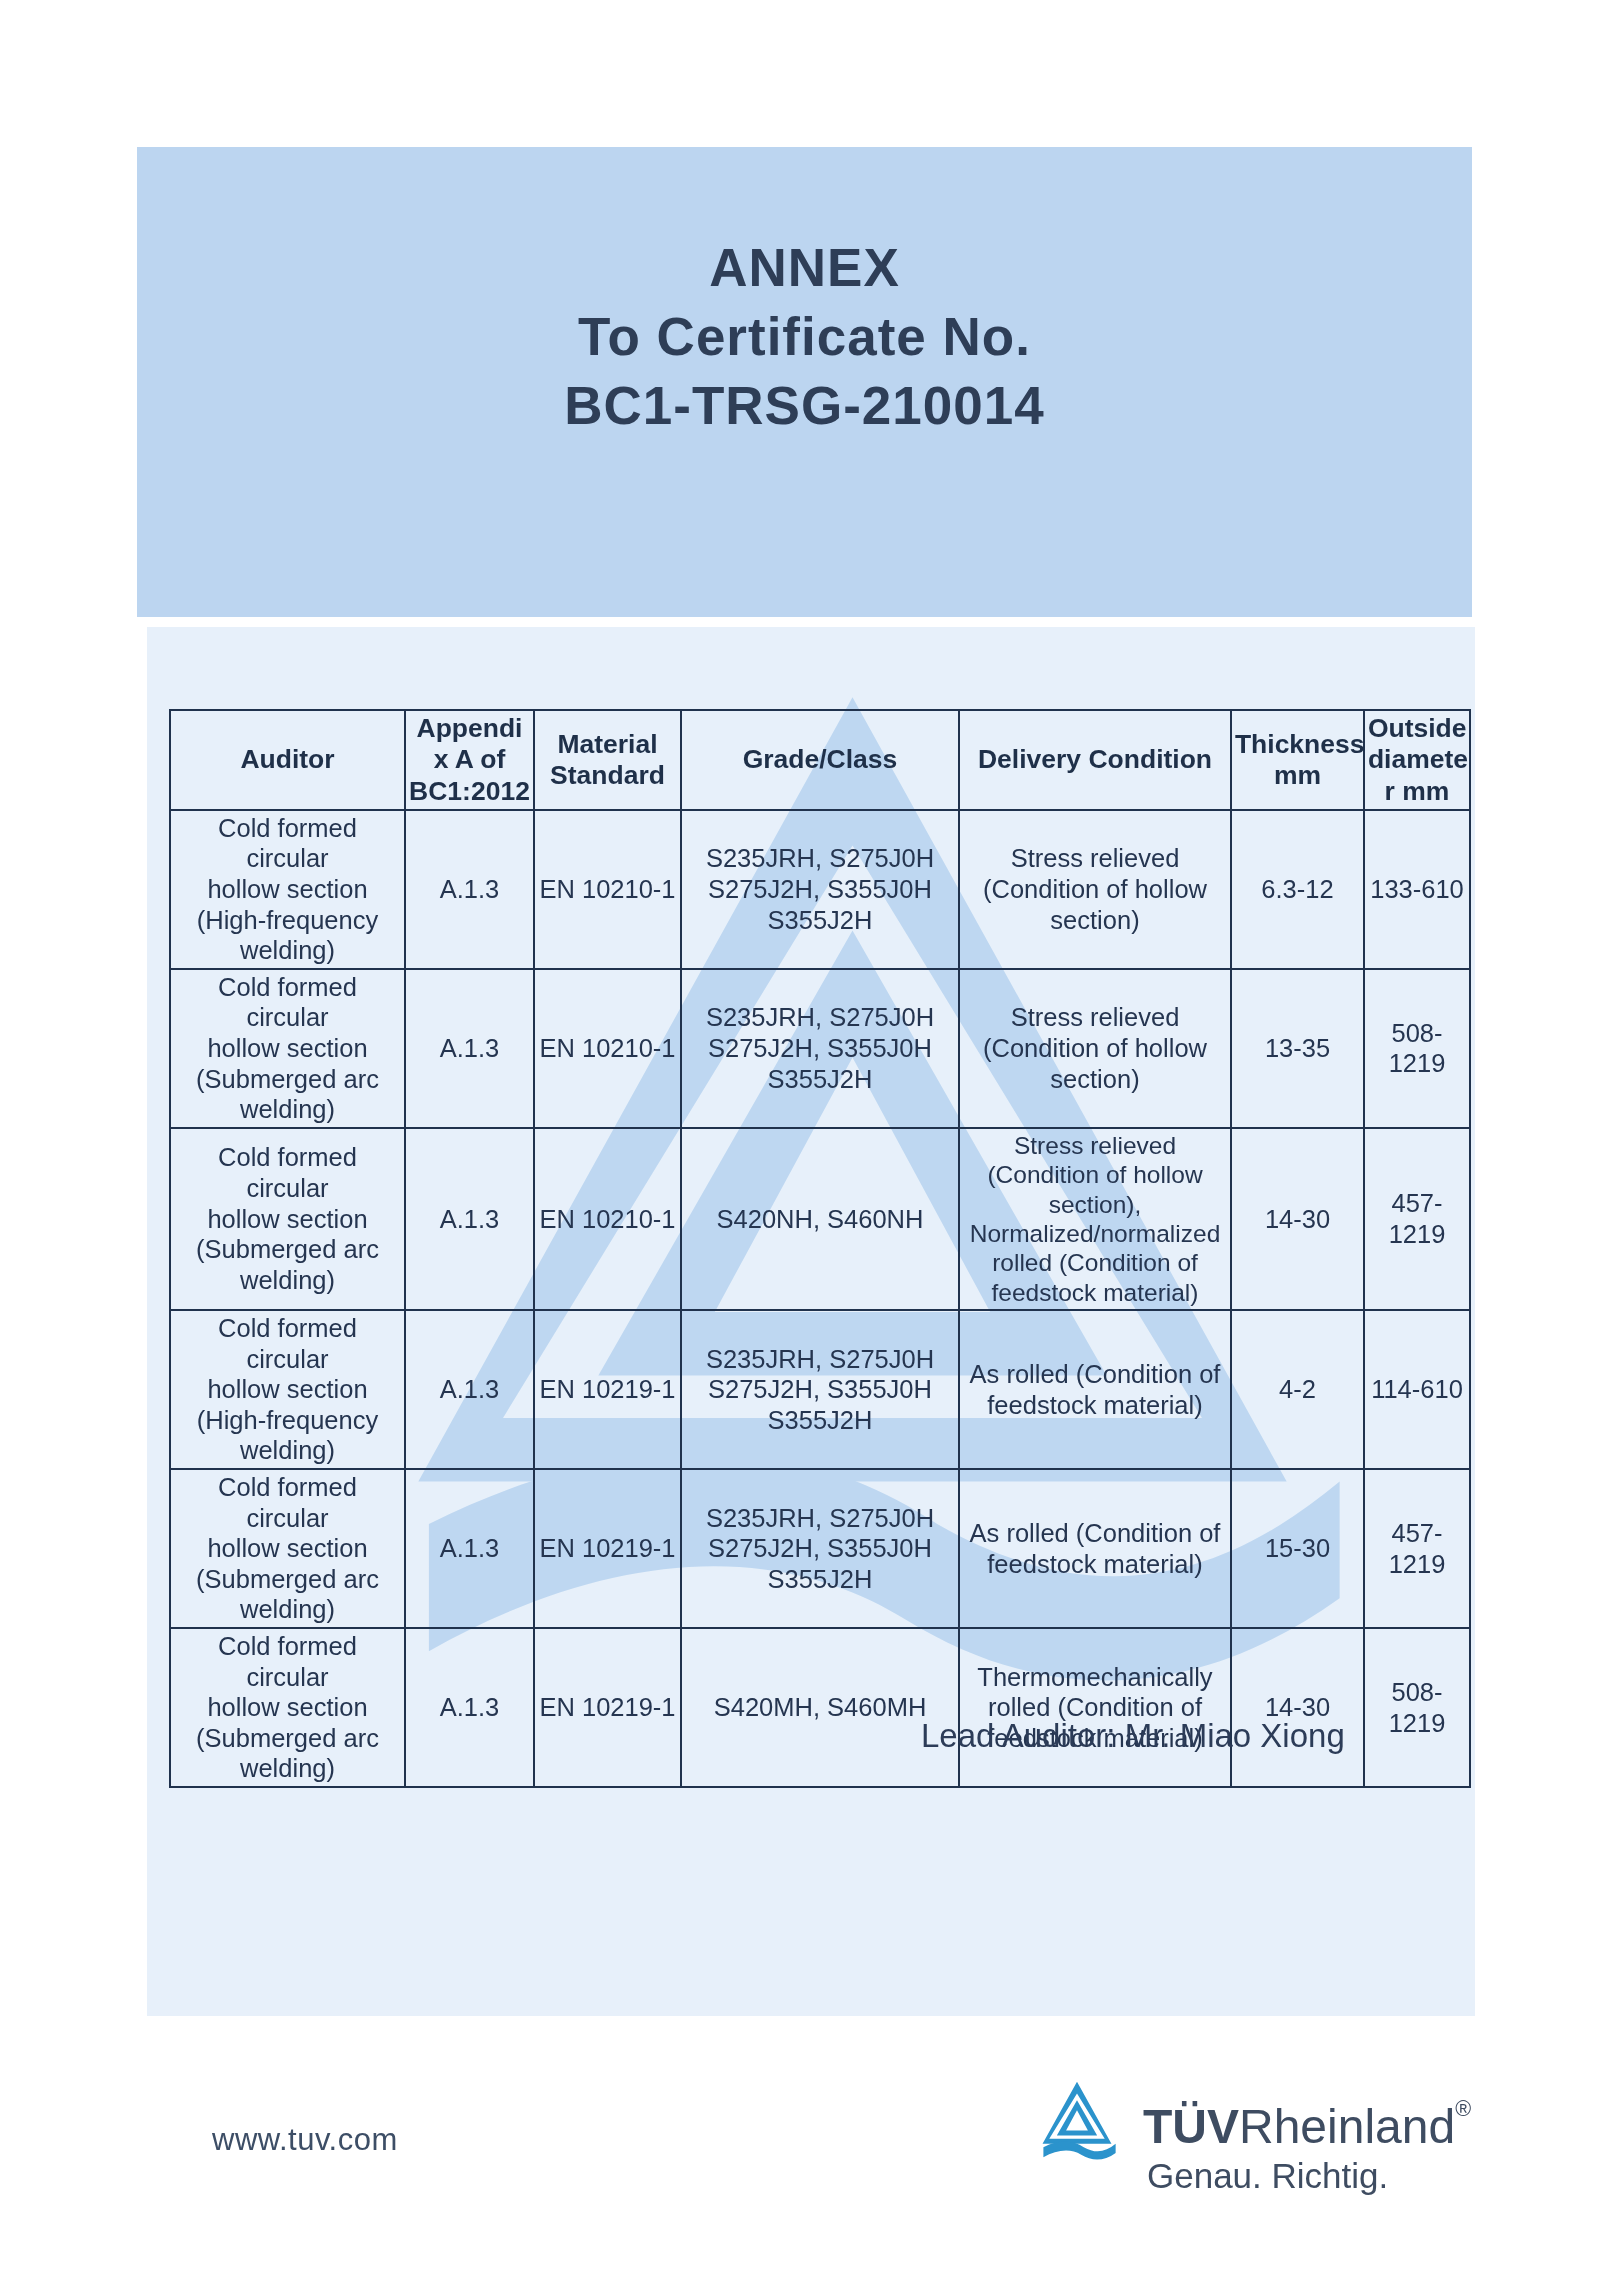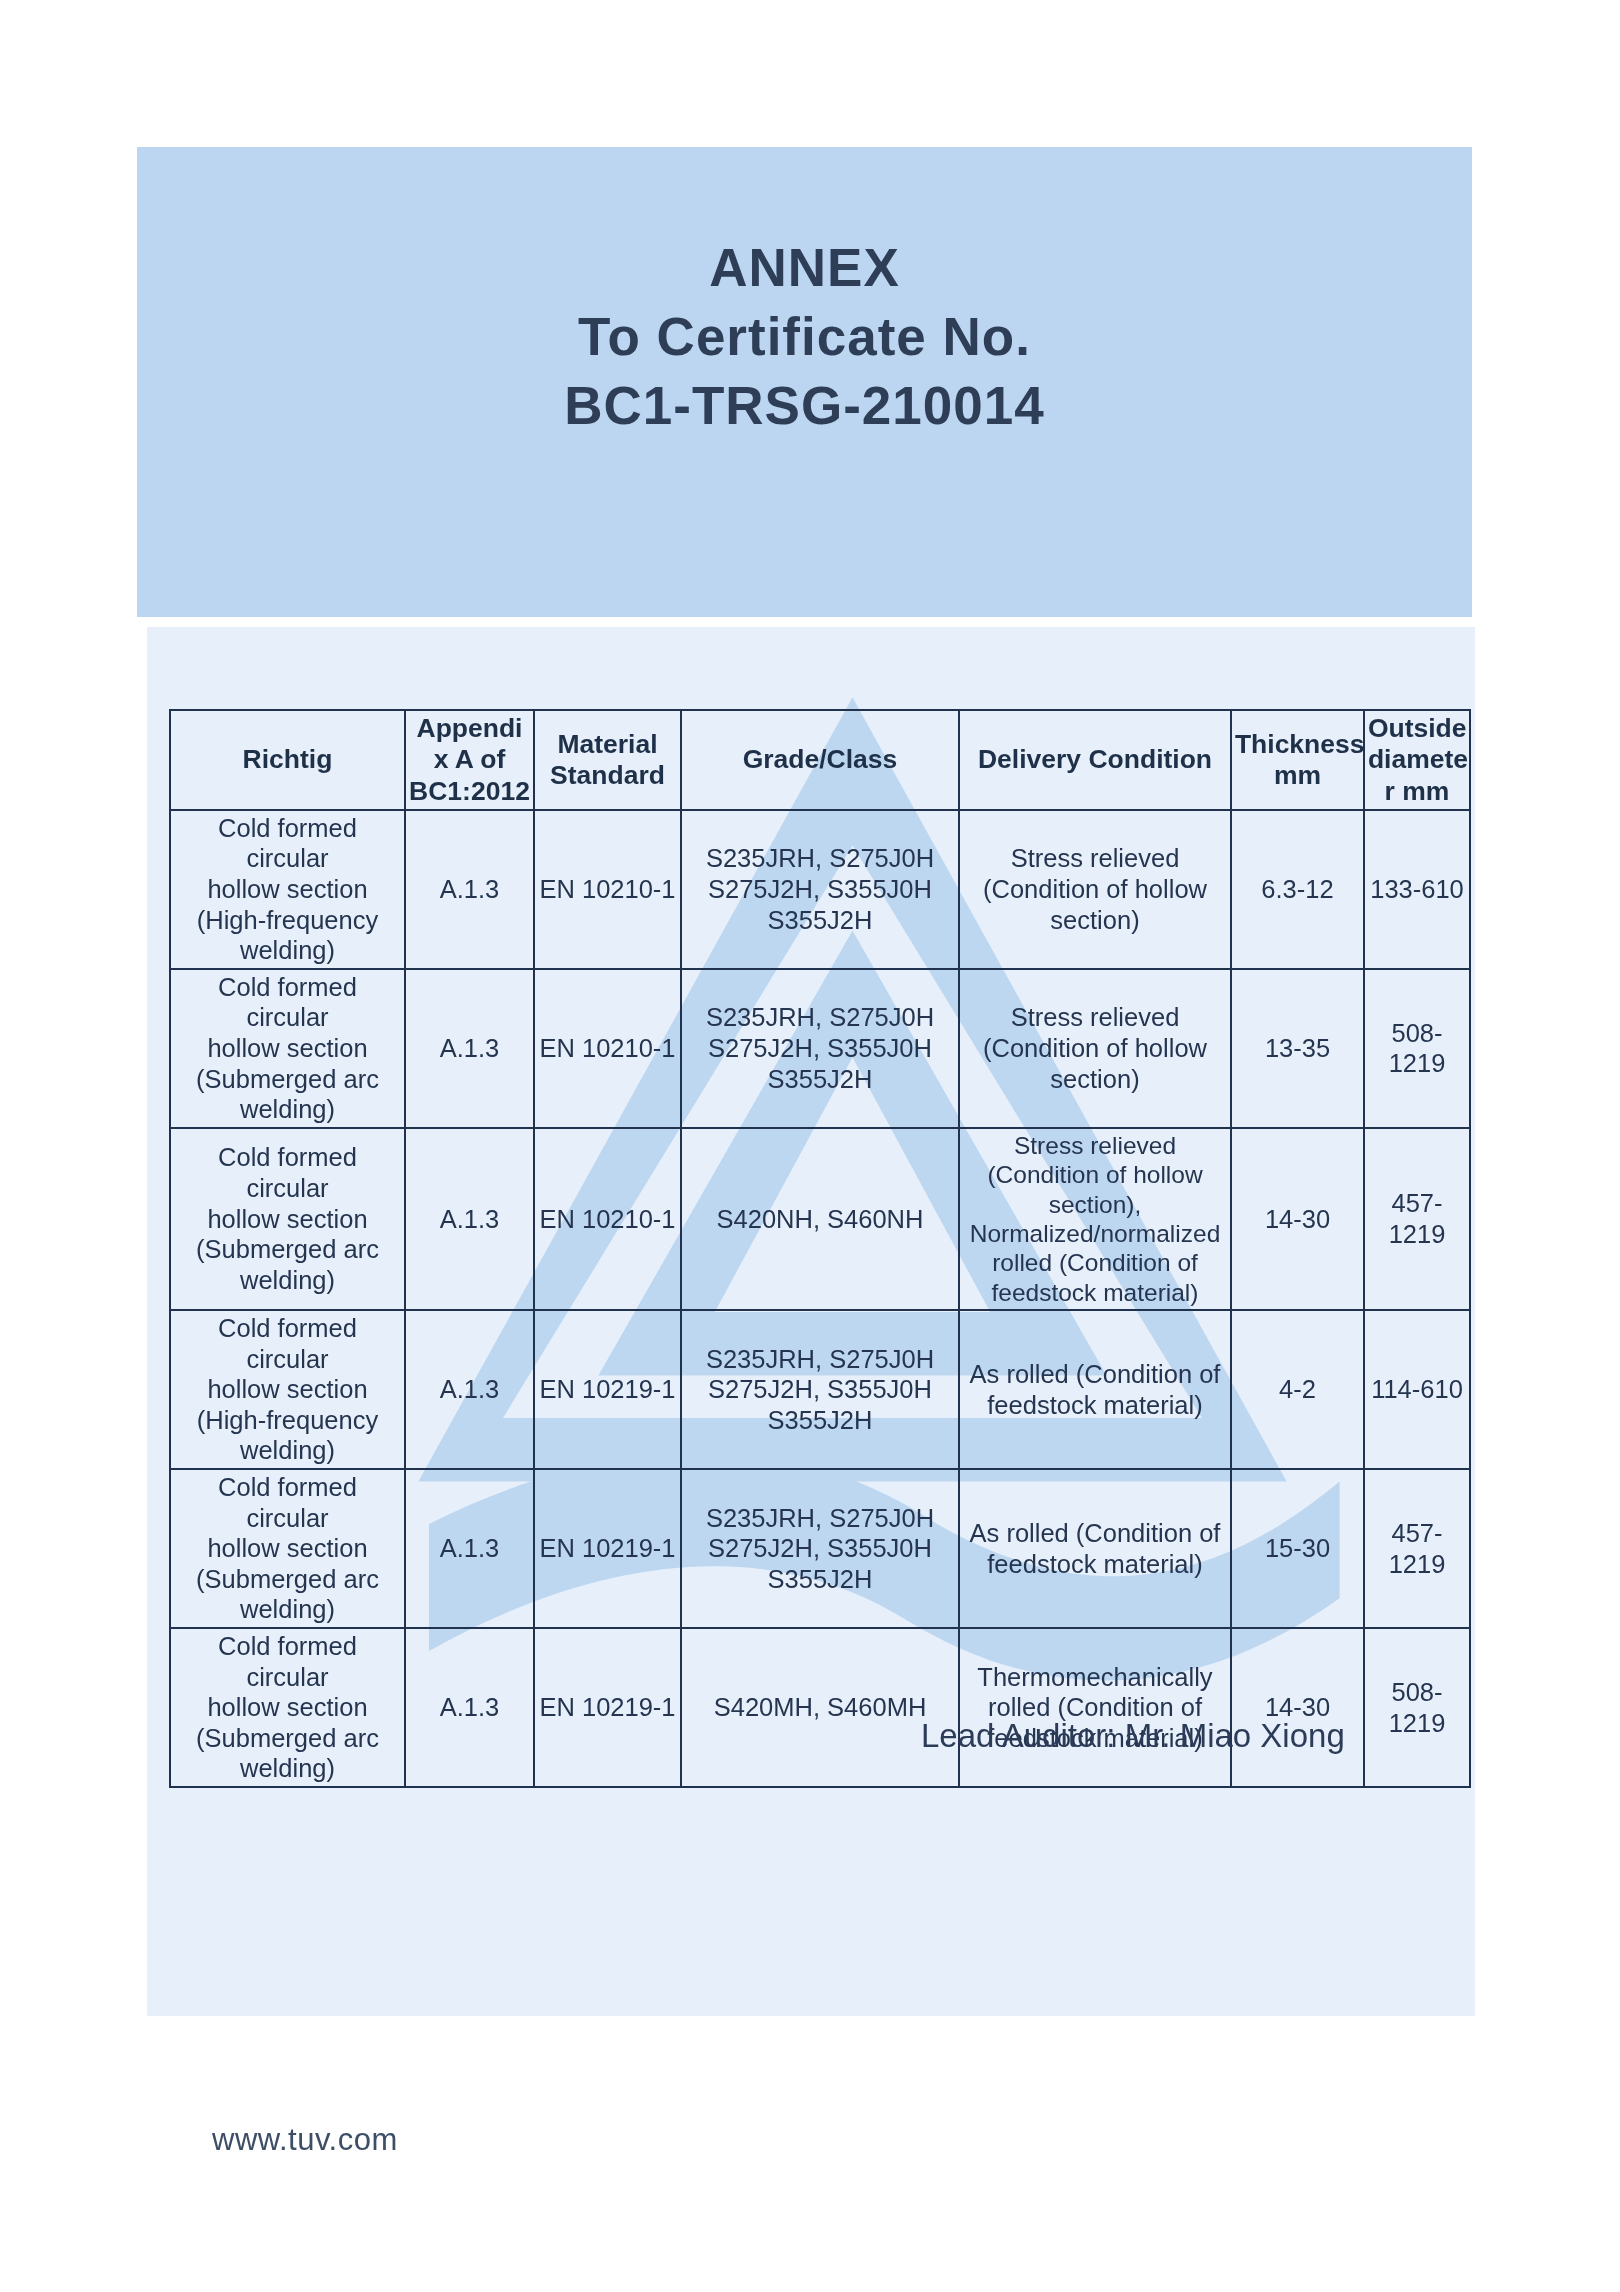--- a/index.html
+++ b/index.html
@@ -51,21 +51,21 @@
       <col style="width:235px">
         <col style="width:129px">
         <col style="width:147px">
       <col style="width:278px">
         <col style="width:272px">
         <col style="width:133px">
         <col style="width:106px">
     </colgroup>
     <tbody>
         <tr style="height:98px">
-      <th>Richtig</th>
+      <th>Auditor</th>
       <th>Appendi
 x A of
 BC1:2012</th>
       <th>Material
 Standard</th>
       <th>Grade/Class</th>
       <th>Delivery Condition</th>
       <th>Thickness
 mm</th>
       <th>Outside
@@ -169,15 +169,24 @@
       <td>508-
 1219</td>
     </tr>
   </tbody>
     </table>
 
   <div class="lead z2">Lead Auditor: Mr. Miao Xiong</div>
 
   <div class="site z2">www.tuv.com</div>
 
+  <div class="logo z2">
+    <svg class="logo-tri" viewBox="0 0 100 100">
+      <path fill="#2b93cc" fill-rule="evenodd" d="M50 2 L91 76 L9 76 Z M50 16 L83 70 L17 70 Z"></path>
+      <path fill="#2b93cc" fill-rule="evenodd" d="M50 24 L74 66 L26 66 Z M50 36 L63 60 L37 60 Z"></path>
+      <path fill="#2b93cc" d="M10 80 C30 70 46 72 58 80 C72 88 84 86 96 76 L96 87 C82 97 68 97 55 89 C42 81 26 83 10 92 Z"></path>
+    </svg>
+    <div class="brand"><span class="b">TÜV</span><span>Rheinland</span><sup>®</sup></div>
+    <div class="tagline">Genau. Richtig.</div>
+  </div>
 
 </div>
 
 
 </body></html>

